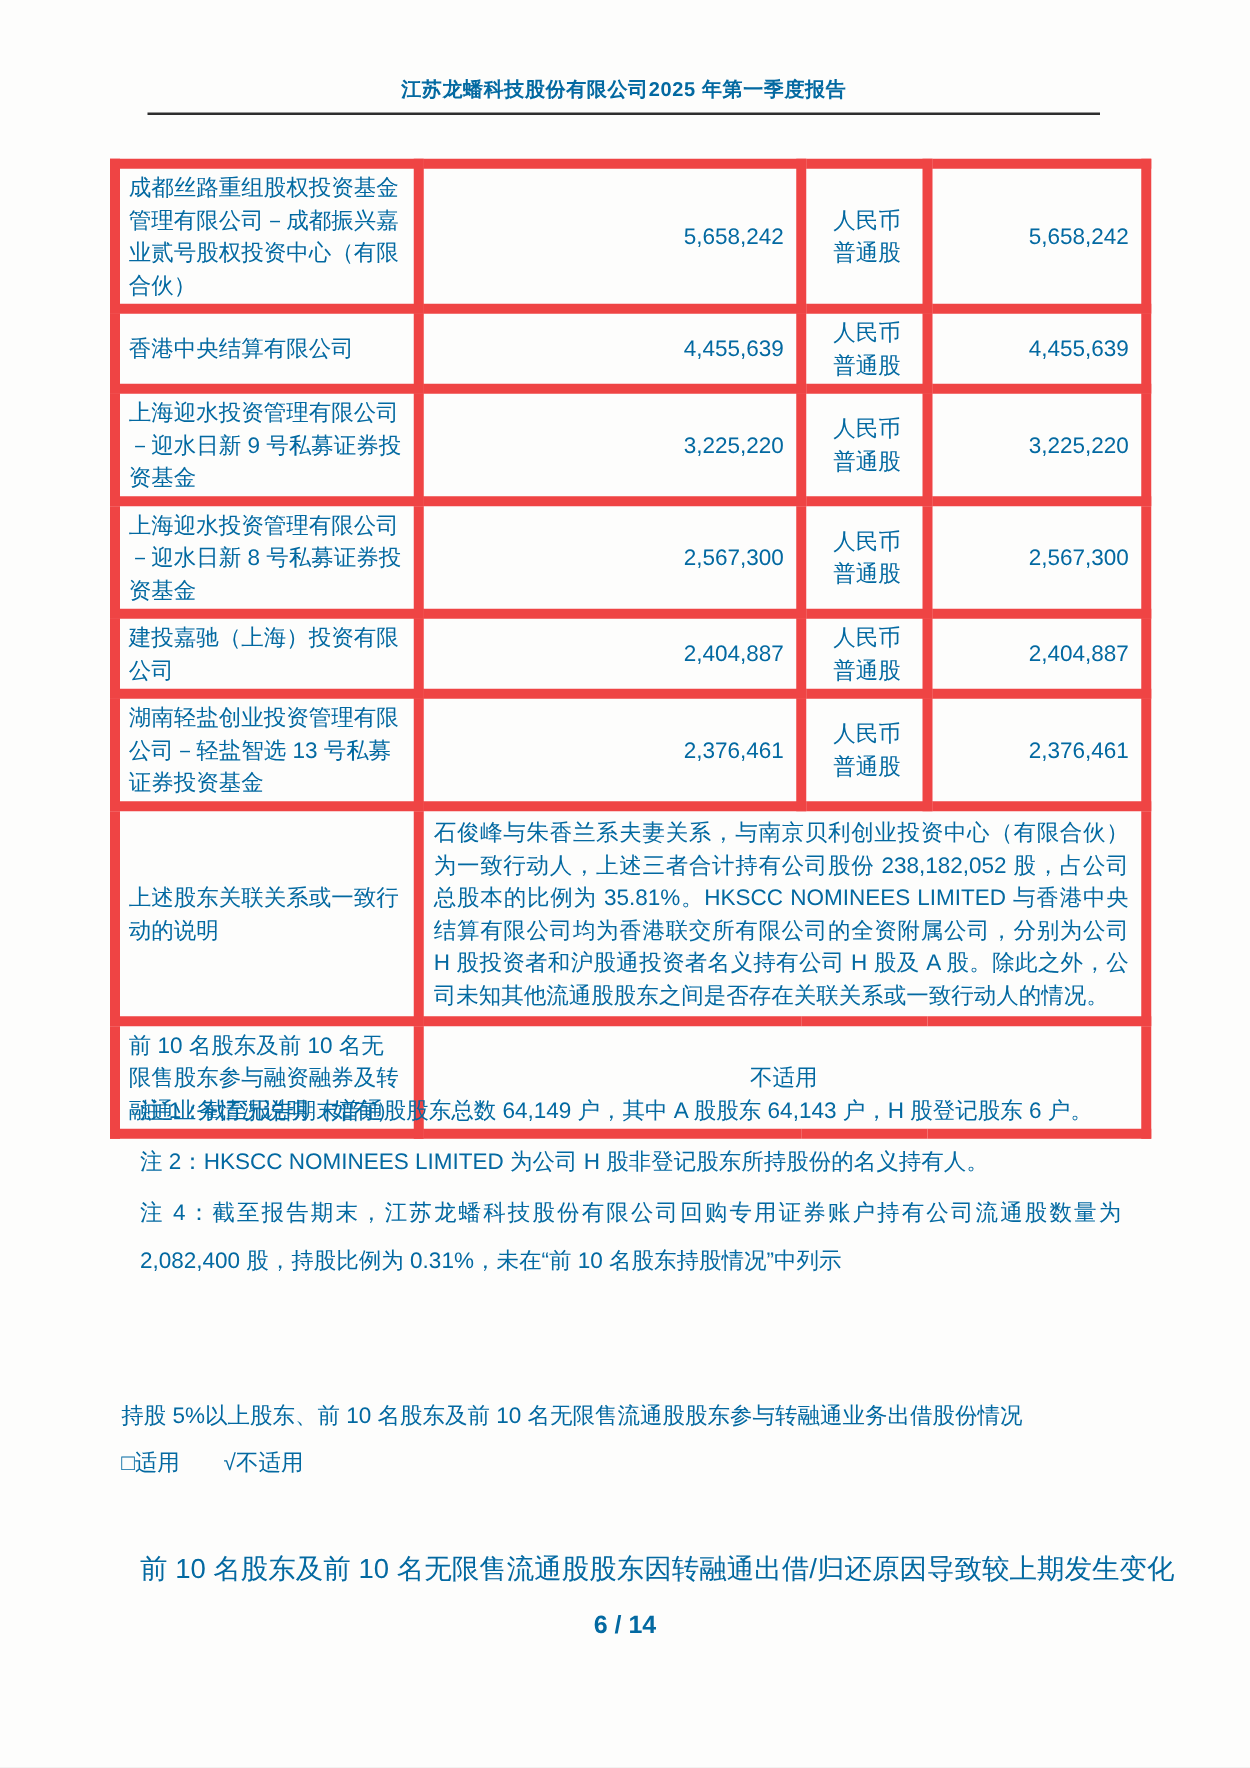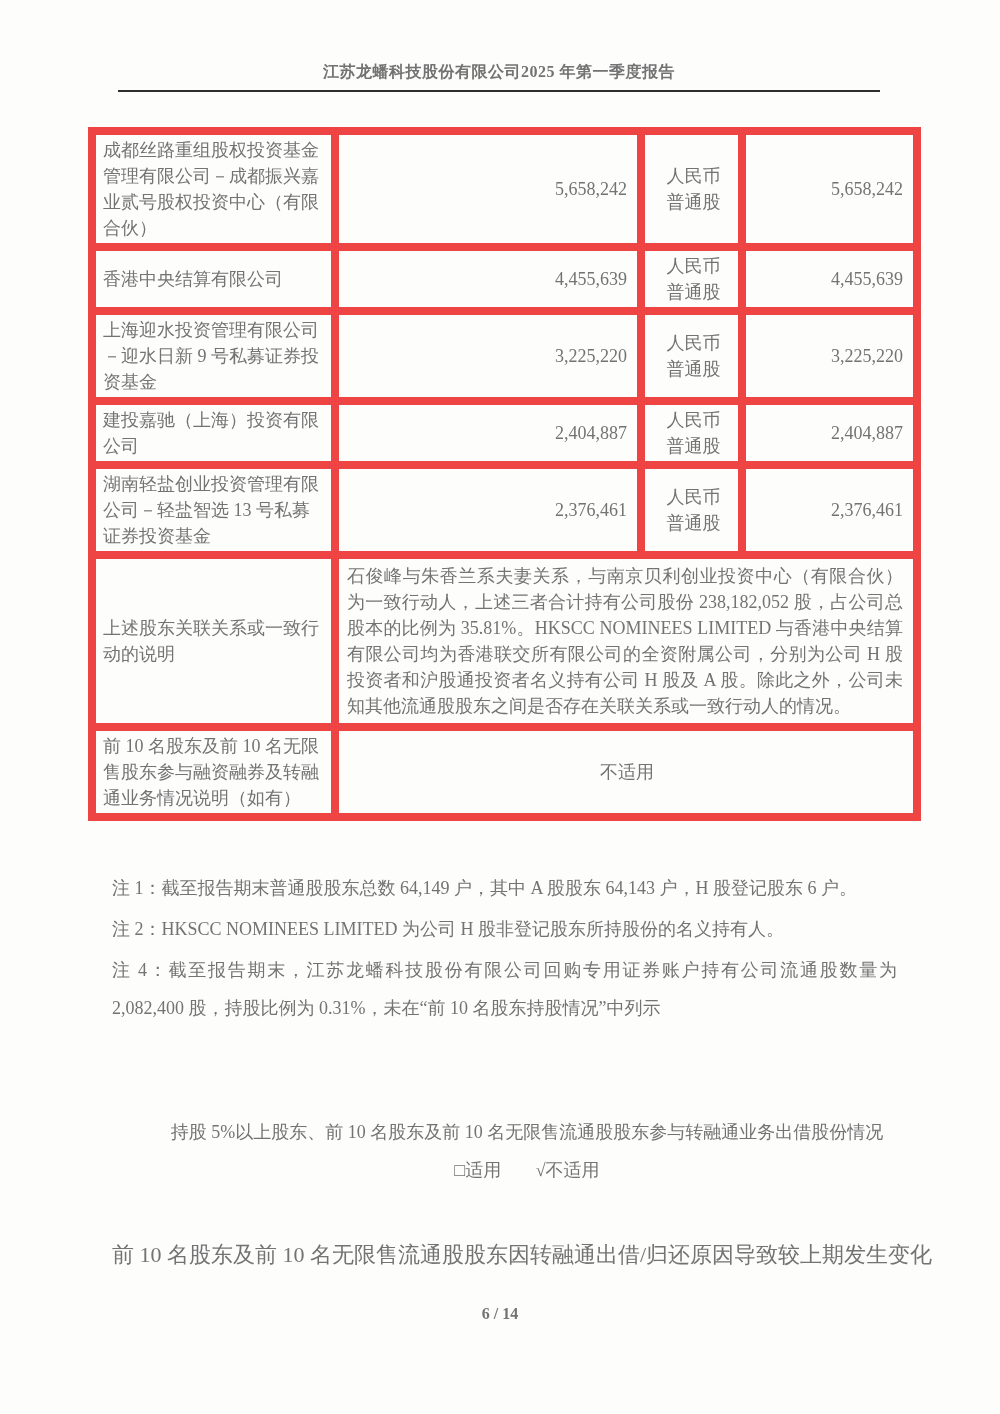--- a/index.html
+++ b/index.html
@@ -1,22 +1,22 @@
 <!DOCTYPE html>
 <html><head>
 <meta charset="utf-8">
 <style>
   html,body { margin:0; padding:0; background:#e9e9e9; }
   .page {
     position:relative;
     width:1000px; height:1414px;
     margin:0 auto;
     background:#fdfdfc;
-    font-family:Liberation Serif, serif;
-    color:#737373;
+    font-family:Liberation Sans, sans-serif;
+    color:#0369a1;
     overflow:hidden;
   }
 
   
   .header {
     position:absolute; left:118px; top:62px; width:762px;
     text-align:center; font-weight:bold; font-size:16px;
     padding-bottom:7px; border-bottom:2px solid #2e2e2e;
     letter-spacing:0.5px;
   }
@@ -49,37 +49,37 @@
 
   
   .notes {
     position:absolute; left:112px; top:869px; width:801px;
     font-size:18px; line-height:38px;
   }
   .notes p { margin:0 16px 3px 0; text-align:justify; }
 
   
   .lending {
-    position:absolute; left:112px; top:1113px; width:830px;
-    font-size:18px; line-height:38px;text-align:center;
+    position:absolute; left:97px; top:1113px; width:830px;
+    font-size:18px; line-height:38px;
   }
   .lending p { margin:0; }
   .applicability { margin-top:2px; }
   .applicability .opt-not { margin-left:30px; }
 
   
   .change-line {
     position:absolute; left:112px; top:1236px; width:850px;
     font-size:22px; line-height:38px;
   }
 
   
   .page-num {
     position:absolute; left:0; top:1289px; width:100%;
-    text-align:center; font-weight:bold; font-size:16px;margin-top:16px;
+    text-align:center; font-weight:bold; font-size:20px;
   }
 </style>
 </head>
 <body>
 
 <div class="page">
 
   <div class="header">
     <span>江苏龙蟠科技股份有限公司2025 年第一季度报告</span>
   </div>
@@ -102,20 +102,26 @@
         <td class="name">香港中央结算有限公司</td>
         <td class="num">4,455,639</td>
         <td class="type">人民币普通股</td>
         <td class="num">4,455,639</td>
       </tr>
       <tr class="h80">
         <td class="name">上海迎水投资管理有限公司－迎水日新 9 号私募证券投资基金</td>
         <td class="num">3,225,220</td>
         <td class="type">人民币普通股</td>
         <td class="num">3,225,220</td>
+      </tr>
+      <tr class="h81">
+        <td class="name">上海迎水投资管理有限公司－迎水日新 8 号私募证券投资基金</td>
+        <td class="num">2,567,300</td>
+        <td class="type">人民币普通股</td>
+        <td class="num">2,567,300</td>
       </tr>
       <tr class="h54">
         <td class="name">建投嘉驰（上海）投资有限公司</td>
         <td class="num">2,404,887</td>
         <td class="type">人民币普通股</td>
         <td class="num">2,404,887</td>
       </tr>
       <tr class="h80">
         <td class="name">湖南轻盐创业投资管理有限公司－轻盐智选 13 号私募证券投资基金</td>
         <td class="num">2,376,461</td>

